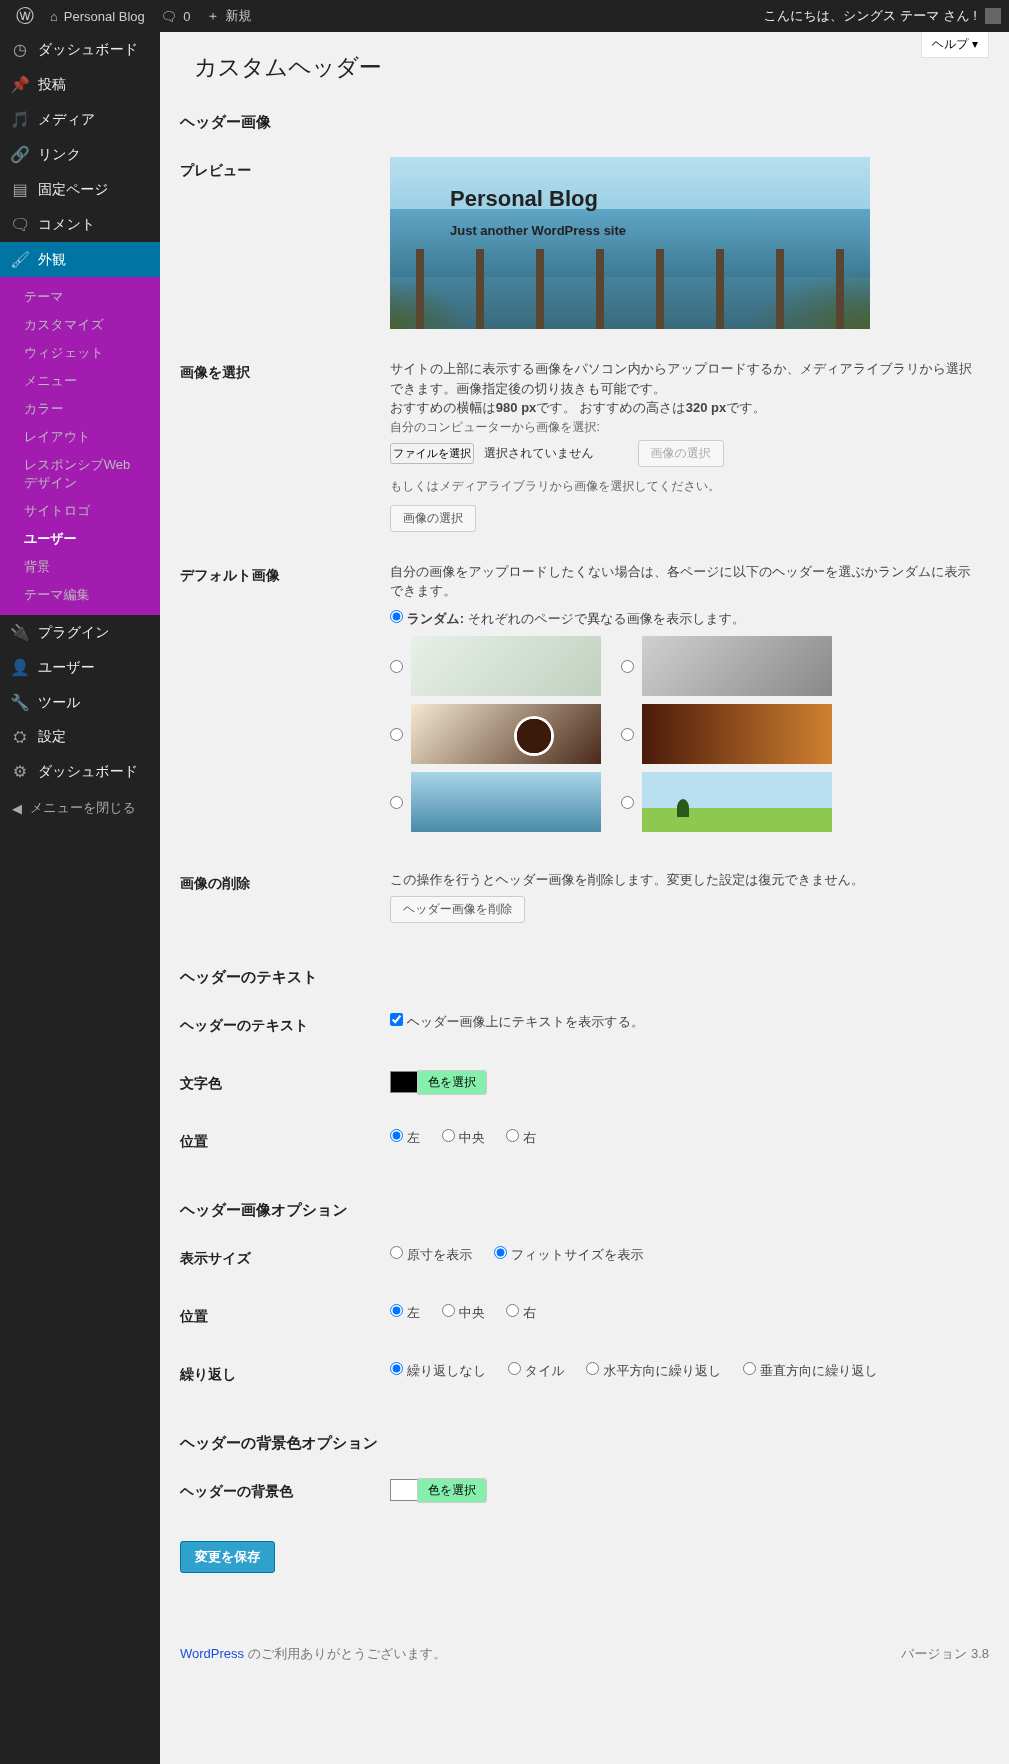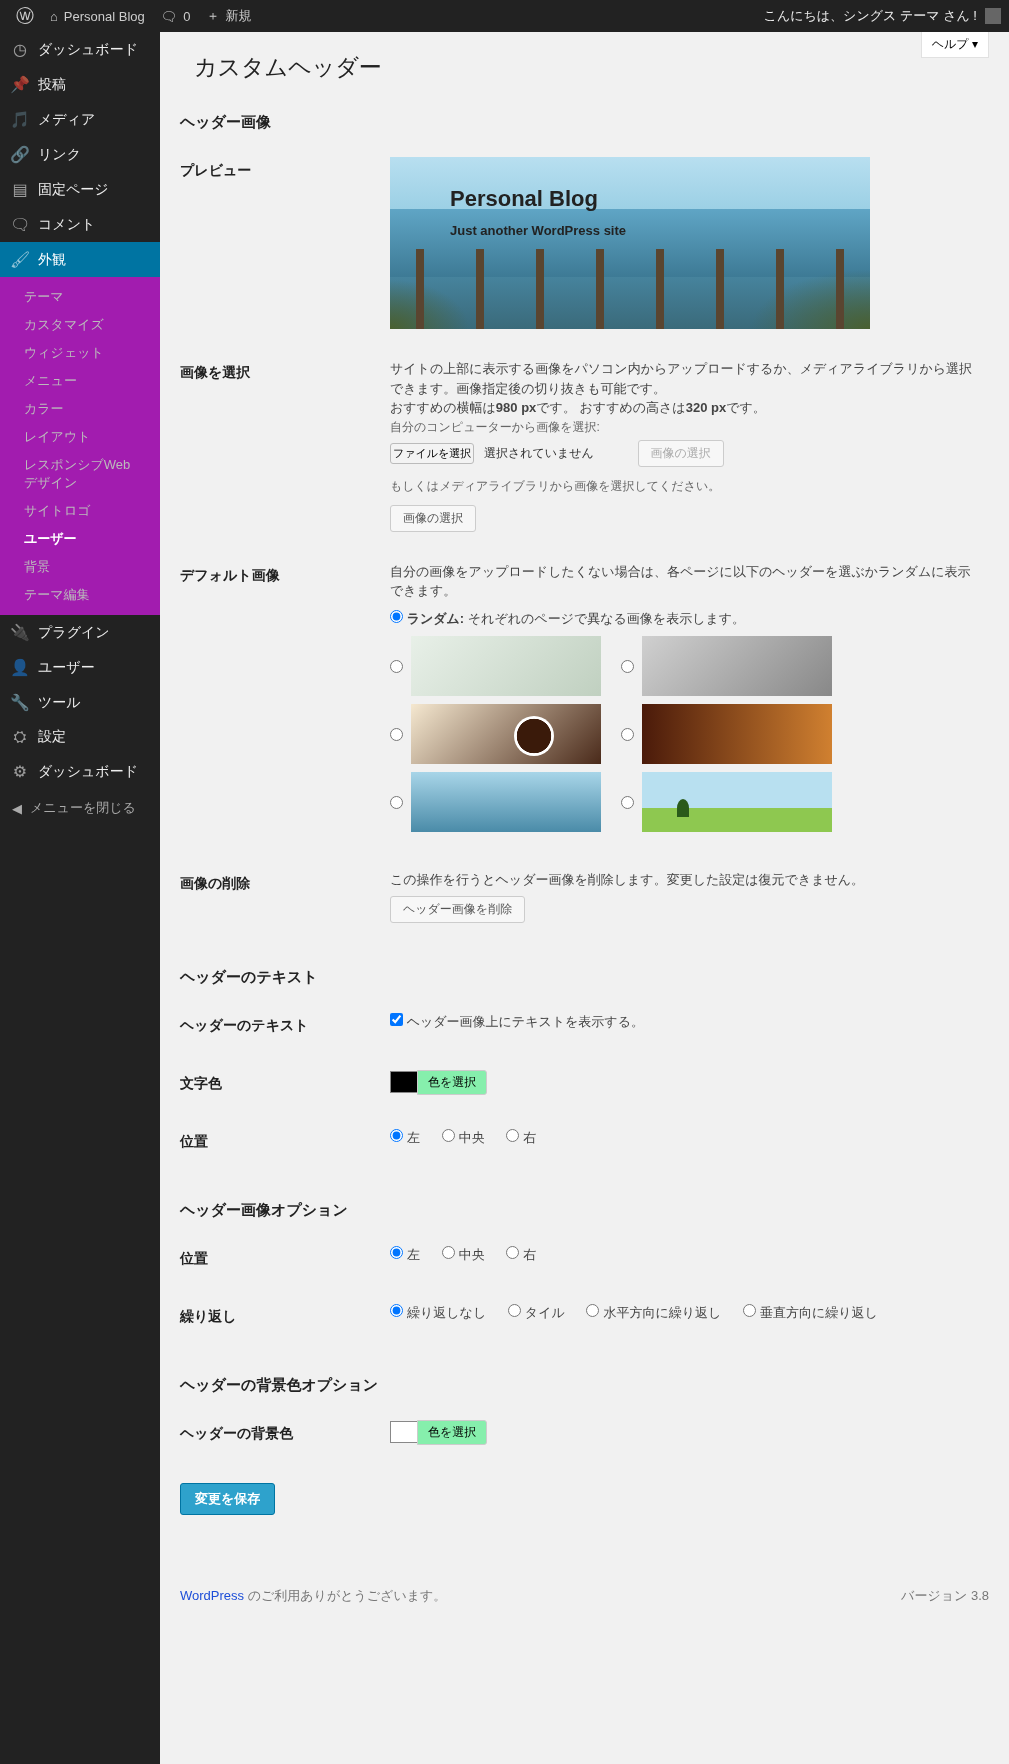--- a/index.html
+++ b/index.html
@@ -287,20 +287,27 @@
         <label><input type="radio" name="p1" style=""><span>中央</span></label>
         <label><input type="radio" name="p1" style=""><span>右</span></label>
       </td>
     </tr>
   </tbody>
     </table>
 
   <h3 class="section-title">ヘッダー画像オプション</h3>
   <table class="form-table">
     <tbody>
+        <tr>
+      <th>表示サイズ</th>
+      <td class="radio-row">
+        <label><input type="radio" name="sz" style=""><span>原寸を表示</span></label>
+        <label><input type="radio" name="sz" checked="" style=""><span>フィットサイズを表示</span></label>
+      </td>
+    </tr>
     <tr>
       <th>位置</th>
       <td class="radio-row">
         <label><input type="radio" name="p2" checked="" style=""><span>左</span></label>
         <label><input type="radio" name="p2" style=""><span>中央</span></label>
         <label><input type="radio" name="p2" style=""><span>右</span></label>
       </td>
     </tr>
     <tr>
       <th>繰り返し</th>

